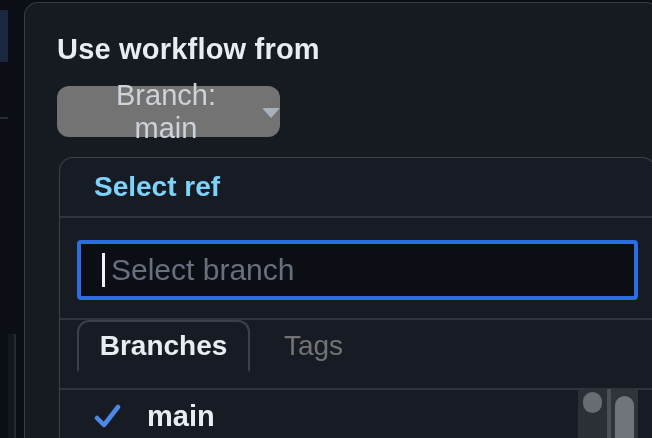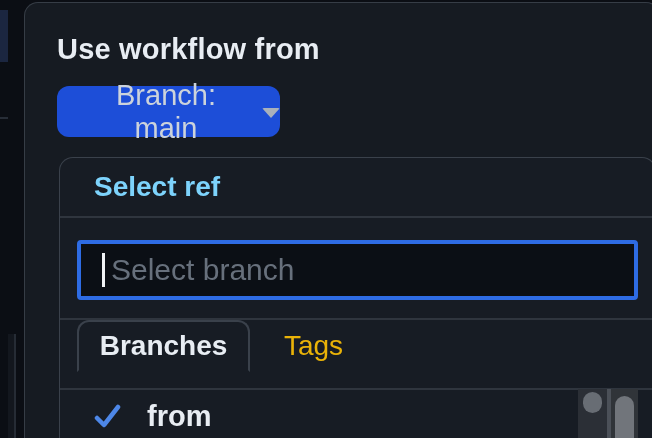--- a/index.html
+++ b/index.html
@@ -29,21 +29,21 @@
     background:var(--dialog-bg);
     border:1px solid #363d46;border-bottom:none;
     border-radius:14px 14px 0 0;
   }
   .uw-label{
     position:absolute;left:32px;top:30px;
     font-size:29px;font-weight:bold;color:#e8edf3;letter-spacing:.2px;
   }
   .branch-btn{
     position:absolute;left:32px;top:83px;width:223px;height:51px;
-    background:#1d4ed8;border:none;border-radius:12px;
+    background:#737373;border:none;border-radius:12px;
     display:flex;align-items:center;padding-left:27px;gap:14px;
     cursor:pointer;
   }
   .branch-btn-label{font-size:29px;color:#ccd3db;font-family:inherit;}
   .caret-down{
     width:0;height:0;margin-top:3px;
     border-left:9px solid transparent;border-right:9px solid transparent;
     border-top:10px solid #a9b1bb;border-radius:2px;
   }
   
@@ -77,21 +77,21 @@
   }
   @keyframes blink{50%{opacity:0;}}
   
   .tabbar{
     height:70px;display:flex;align-items:flex-start;
     padding-left:17px;border-bottom:2px solid #2f353e;
   }
   .tab{
     height:52px;display:flex;align-items:center;justify-content:center;
     font-size:28px;cursor:pointer;background:transparent;border:none;
-    color:#eab308;font-family:inherit;
+    color:#737373;font-family:inherit;
   }
   .tab.active{
     width:173px;background:var(--panel-bg);
     border:2px solid #3a414b;border-bottom:2px solid var(--panel-bg);
     border-radius:12px 12px 0 0;margin-bottom:-2px;
     font-weight:bold;color:#e8edf3;
   }
   .tab.inactive{width:127px;}
   
   .list-row{
@@ -145,21 +145,21 @@
         </button>
         <button class="tab inactive">
           <span>Tags</span>
         </button>
       </div>
 
       <div class="list-row">
         <svg class="check-icon" viewBox="0 0 27 27" fill="none">
           <polyline points="3,15 10,22 24,4" stroke="#4d87e8" stroke-width="4.5" stroke-linecap="round" stroke-linejoin="round"></polyline>
         </svg>
-        <span class="row-label">from</span>
+        <span class="row-label">main</span>
       </div>
 
     </div>
   </div>
 
   <div class="bg-col-left"></div>
   <div class="bg-vline-left"></div>
 
   <div class="scroll-a">
     <div class="thumb-a"></div>

